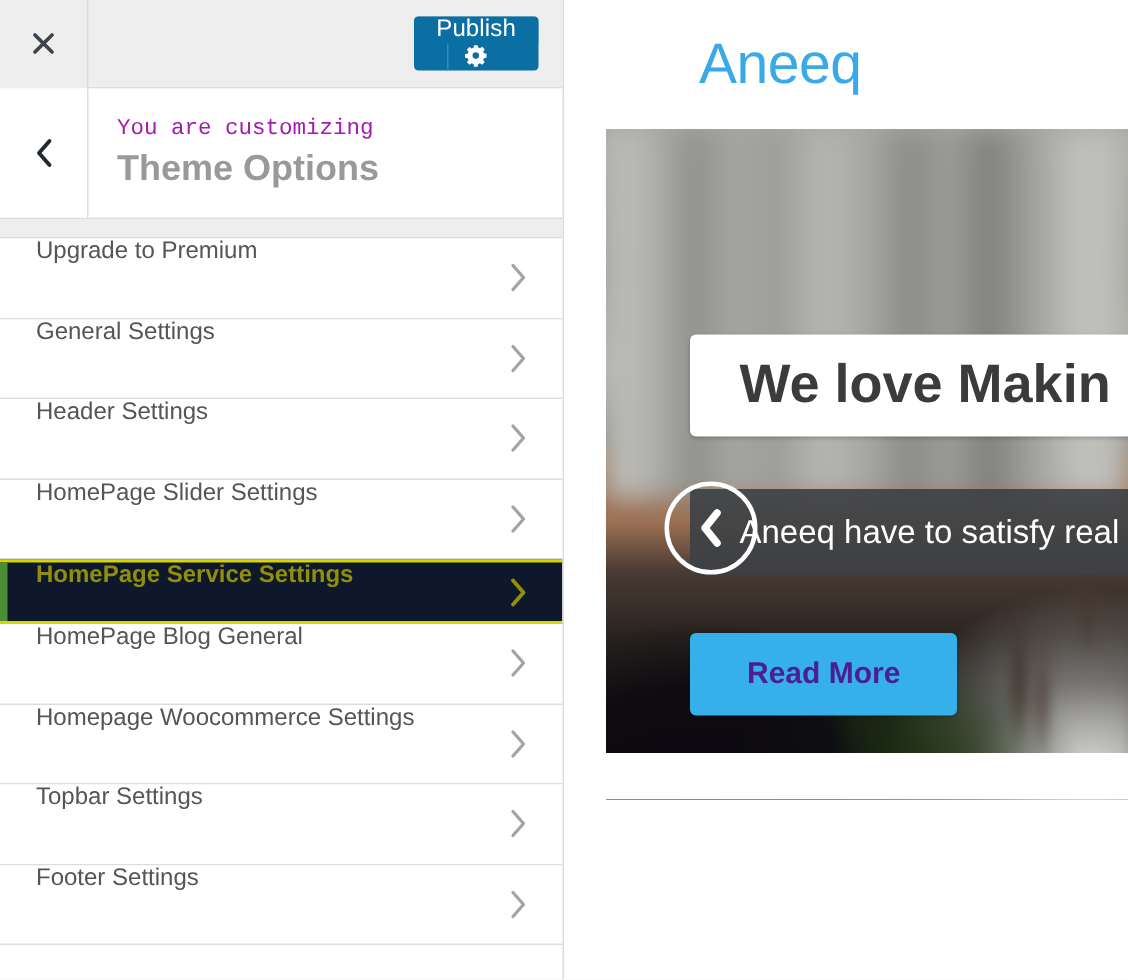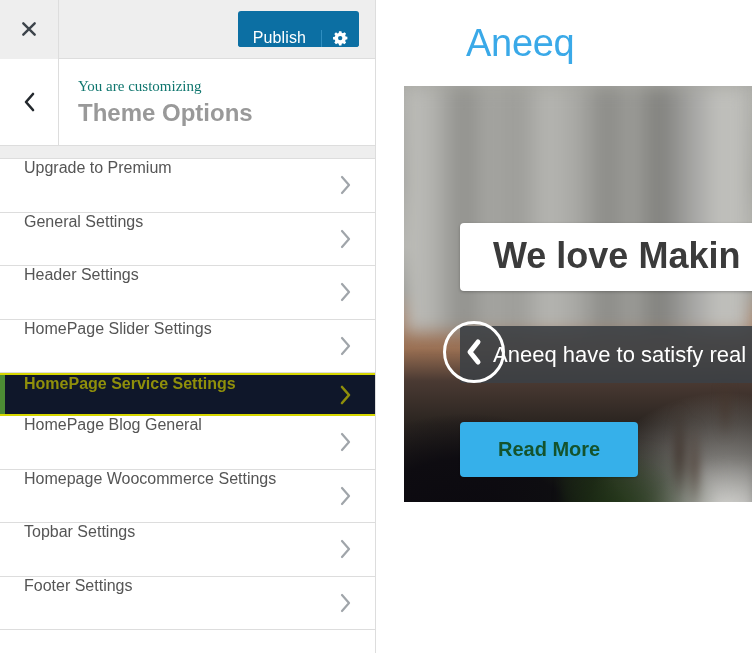--- a/index.html
+++ b/index.html
@@ -54,26 +54,27 @@
     align-items: center;
     justify-content: center;
     cursor: pointer;
   }
   .close-btn svg { display: block; }
 
   .topbar-spacer { flex: 1 1 auto; height: 100%; }
 
   .publish-group {
     display: flex;
-    align-items: flex-end;
+    align-items: center;
     height: 36px;
     margin-right: 16px;
     border-radius: 3px;
     overflow: hidden;
     background: #0c6fa3;
+    flex-direction: column;
   }
   .publish-btn {
     background: #0c6fa3;
     color: #ffffff;
     font-size: 16px;
     font-weight: normal;
     padding: 0 15px;
     display: flex;
     align-items: center;
     justify-content: center;
@@ -114,23 +115,23 @@
   }
   .panel-header-text {
     flex: 1 1 auto;
     display: flex;
     flex-direction: column;
     justify-content: center;
     padding-left: 19px;
   }
   .panel-eyebrow {
     font-size: 15px;
-    color: #0f766e;
+    color: #a21caf;
     line-height: 1.35;
-    font-family: Liberation Serif, serif;
+    font-family: Liberation Mono, monospace;
   }
   .panel-title {
     font-size: 24px;
     color: #999999;
     font-weight: bold;
     line-height: 1.3;
     margin-top: 1px;
     font-family: "Liberation Sans", sans-serif;
   }
 
@@ -313,21 +314,21 @@
     color: #ffffff;
     font-family: "Liberation Sans", sans-serif;
     line-height: 1.15;
   }
 
   .read-more-btn {
     position: absolute;
     left: 56px;
     top: 336px;
     background: #36b0ea;
-    color: #14532d;
+    color: #4c1d95;
     font-size: 20px;
     font-weight: bold;
     border: none;
     border-radius: 4px;
     padding: 16px 38px;
     cursor: pointer;
     font-family: "Liberation Sans", sans-serif;
     box-shadow: 0 1px 2px rgba(0,0,0,.2);
     text-align: center;
   }

